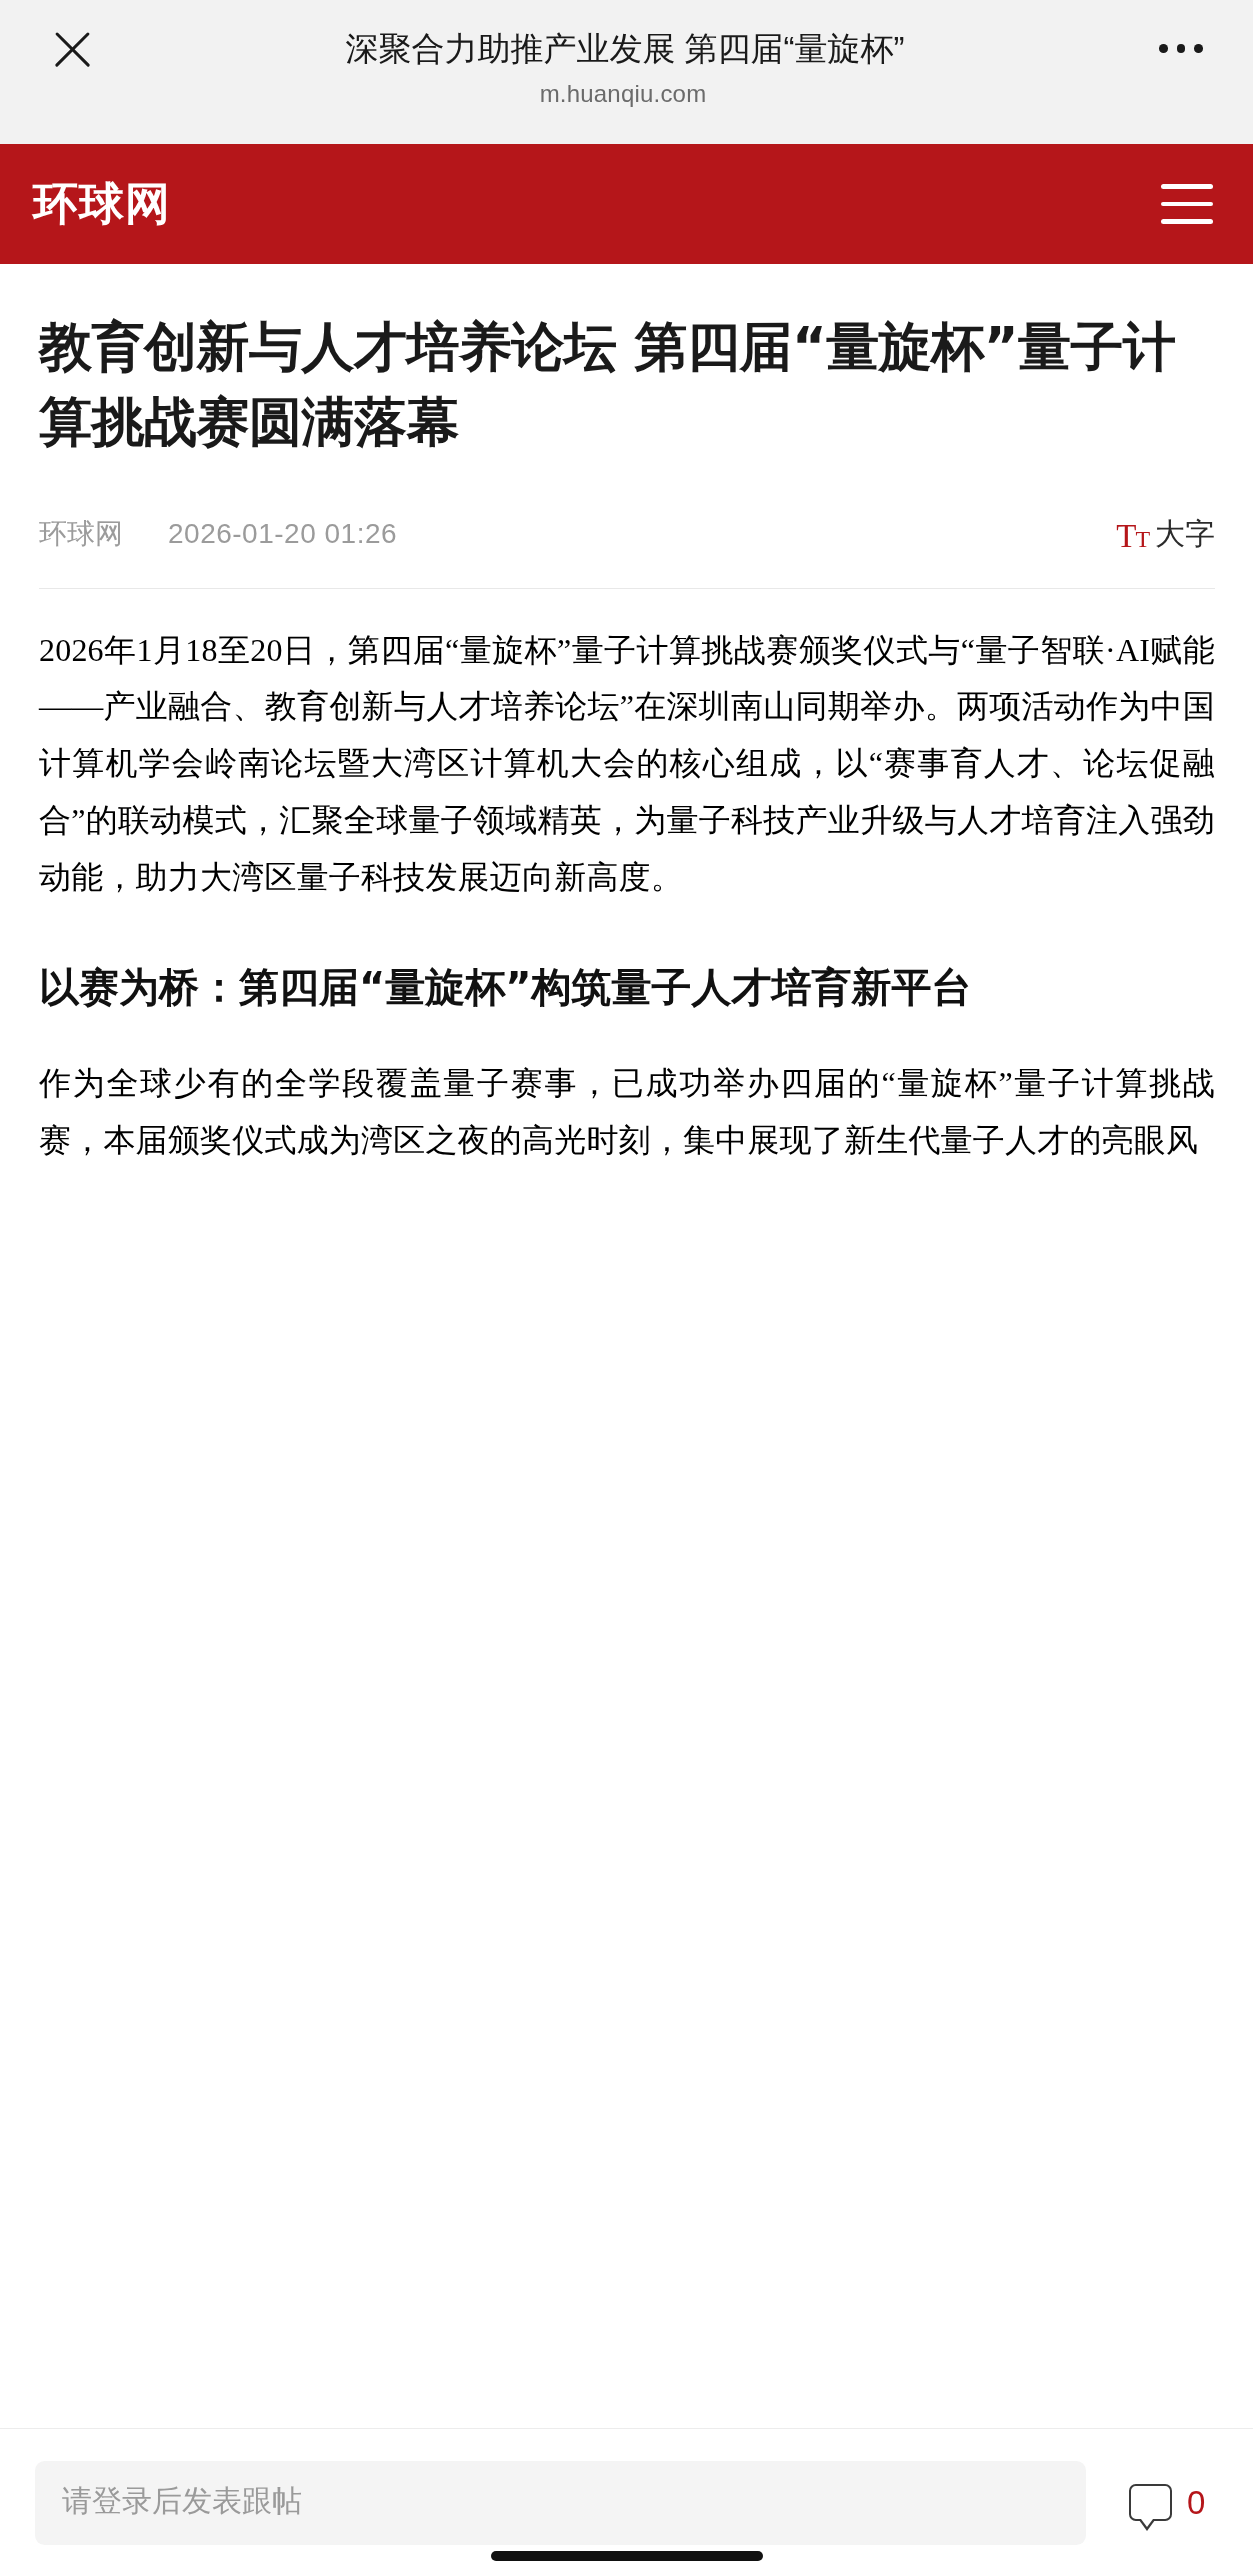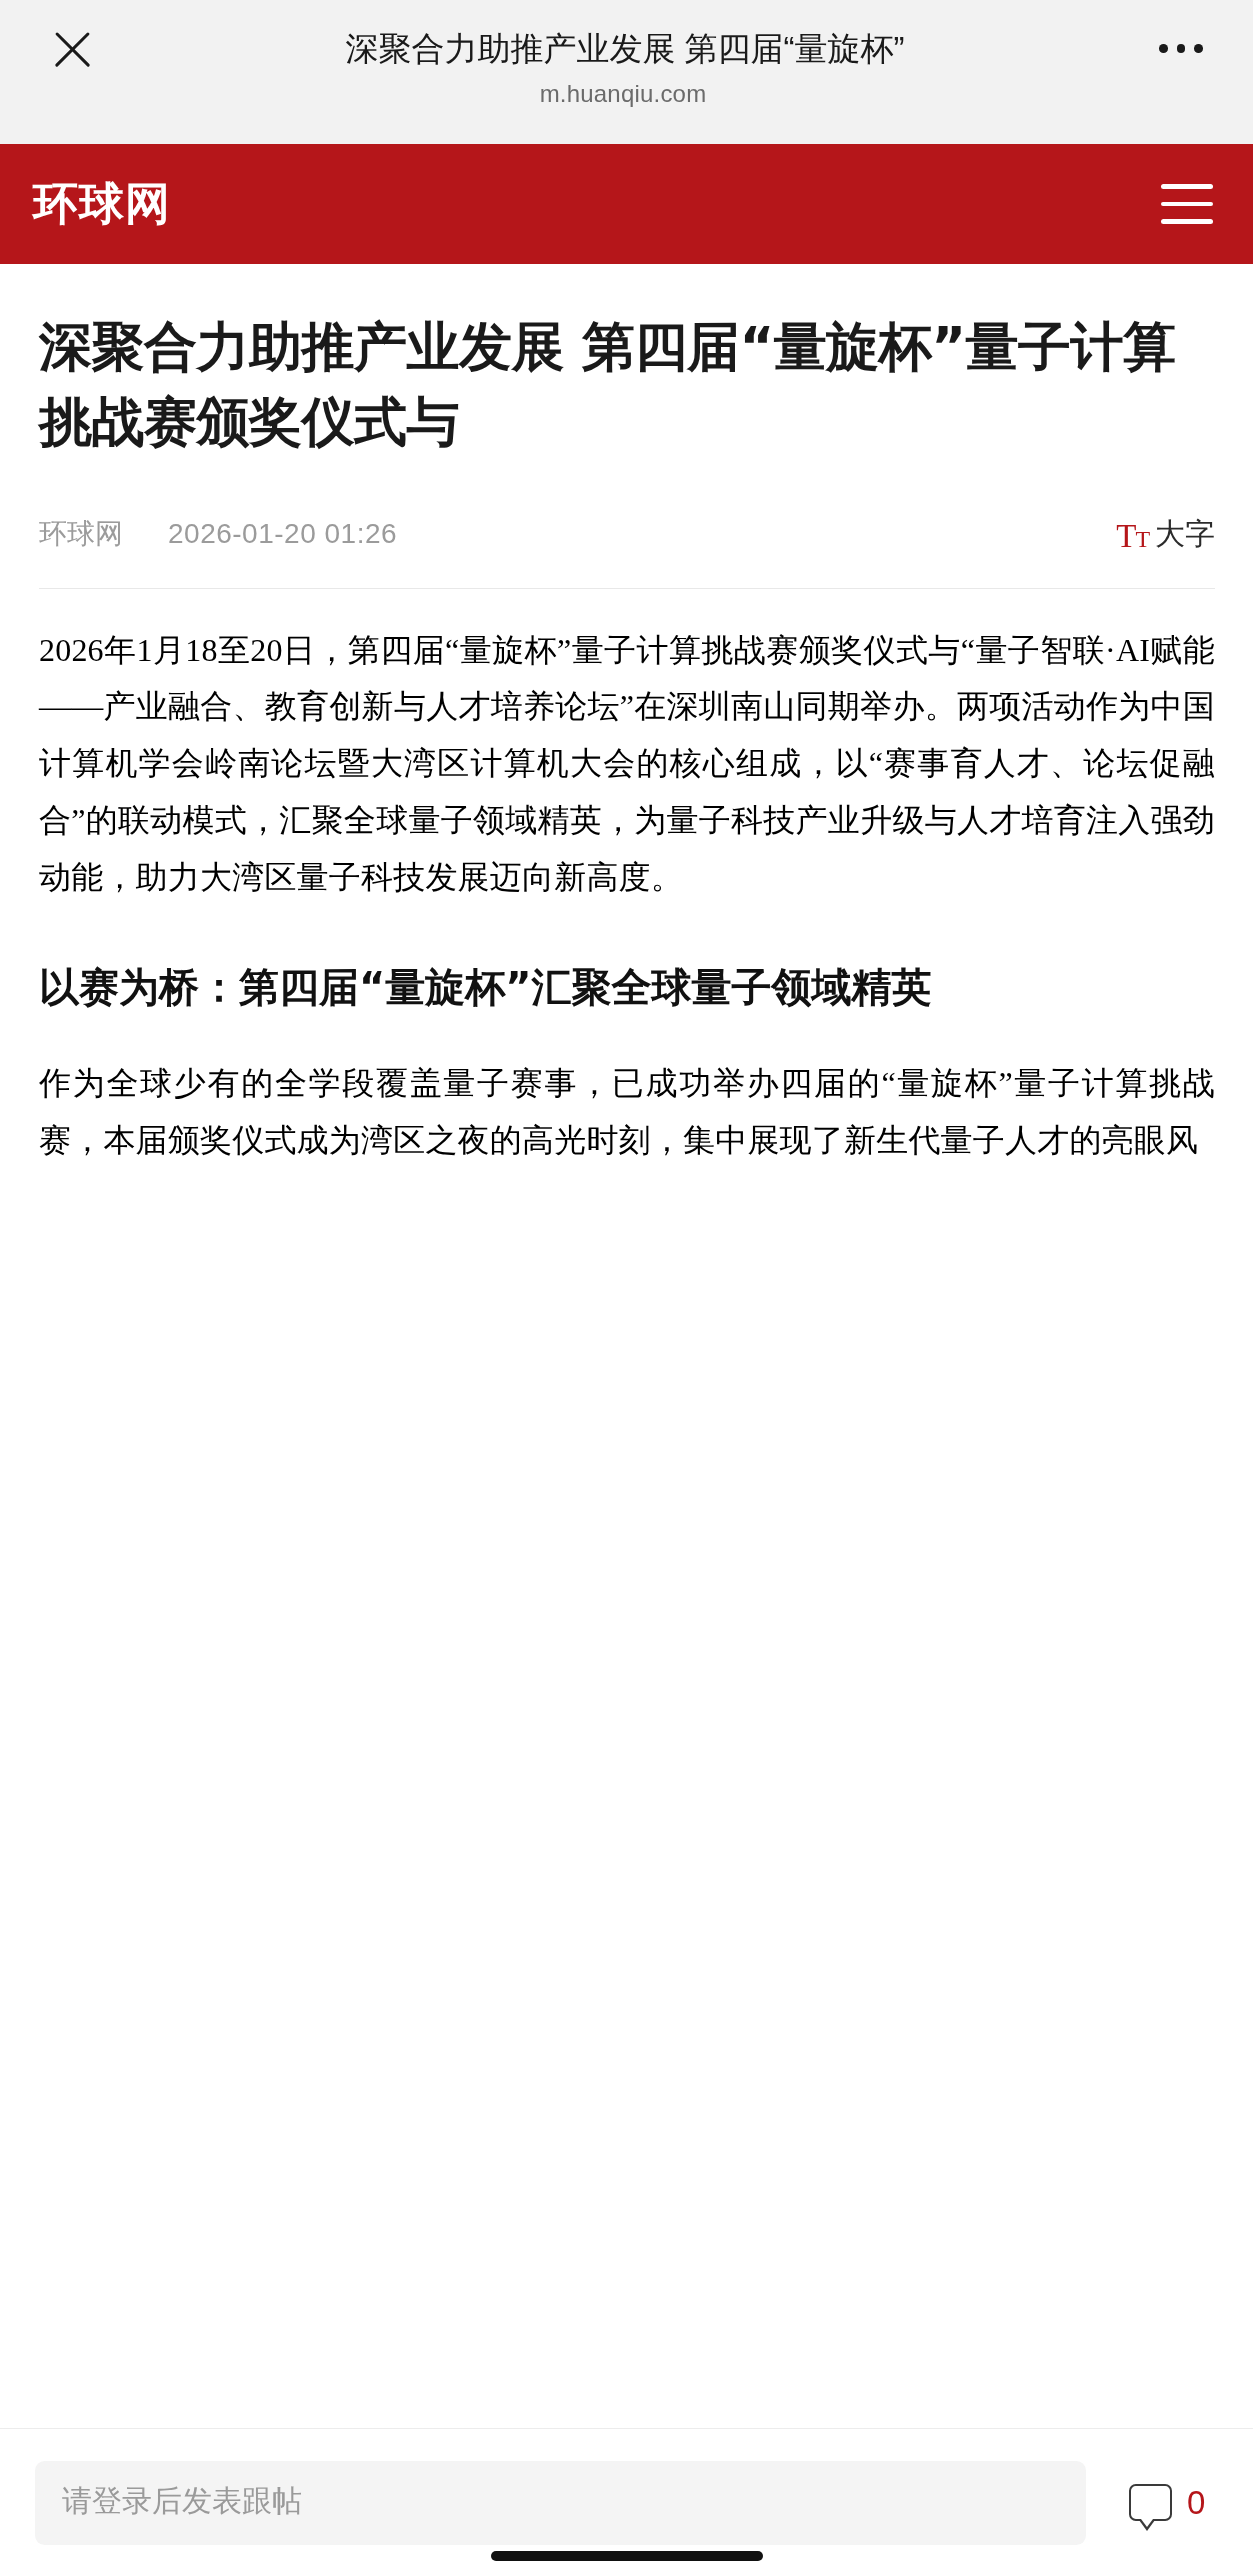--- a/index.html
+++ b/index.html
@@ -285,37 +285,37 @@
   <div class="site-header">
     <div class="logo">环球网</div>
     <div class="hamburger">
       <span></span>
       <span></span>
       <span></span>
     </div>
   </div>
 
   <div class="article">
-    <h1 class="headline">深聚合力助推产业发展 第四届“量旋杯”量子计算挑战赛颁奖仪式与</h1>
+    <h1 class="headline">教育创新与人才培养论坛 第四届“量旋杯”量子计算挑战赛圆满落幕</h1>
 
     <div class="meta">
       <span class="source">环球网</span>
       <span class="time">2026-01-20 01:26</span>
       <span class="spacer"></span>
       <span class="fontsize-btn">
         <span class="tt">T<span class="small">T</span></span>
         <span class="label">大字</span>
       </span>
     </div>
 
     <div class="rule"></div>
 
     <p class="body-text">2026年1月18至20日，第四届“量旋杯”量子计算挑战赛颁奖仪式与“量子智联·AI赋能——产业融合、教育创新与人才培养论坛”在深圳南山同期举办。两项活动作为中国计算机学会岭南论坛暨大湾区计算机大会的核心组成，以“赛事育人才、论坛促融合”的联动模式，汇聚全球量子领域精英，为量子科技产业升级与人才培育注入强劲动能，助力大湾区量子科技发展迈向新高度。</p>
 
-    <p class="sub-head">以赛为桥：第四届“量旋杯”汇聚全球量子领域精英</p>
+    <p class="sub-head">以赛为桥：第四届“量旋杯”构筑量子人才培育新平台</p>
 
     <p class="body-text">作为全球少有的全学段覆盖量子赛事，已成功举办四届的“量旋杯”量子计算挑战赛，本届颁奖仪式成为湾区之夜的高光时刻，集中展现了新生代量子人才的亮眼风</p>
   </div>
 
   <div class="comment-bar">
     <input class="comment-input" type="text" placeholder="请登录后发表跟帖" style="">
     <div class="comment-count">
       <span class="bubble-icon"></span>
       <span class="count-num">0</span>
     </div>

